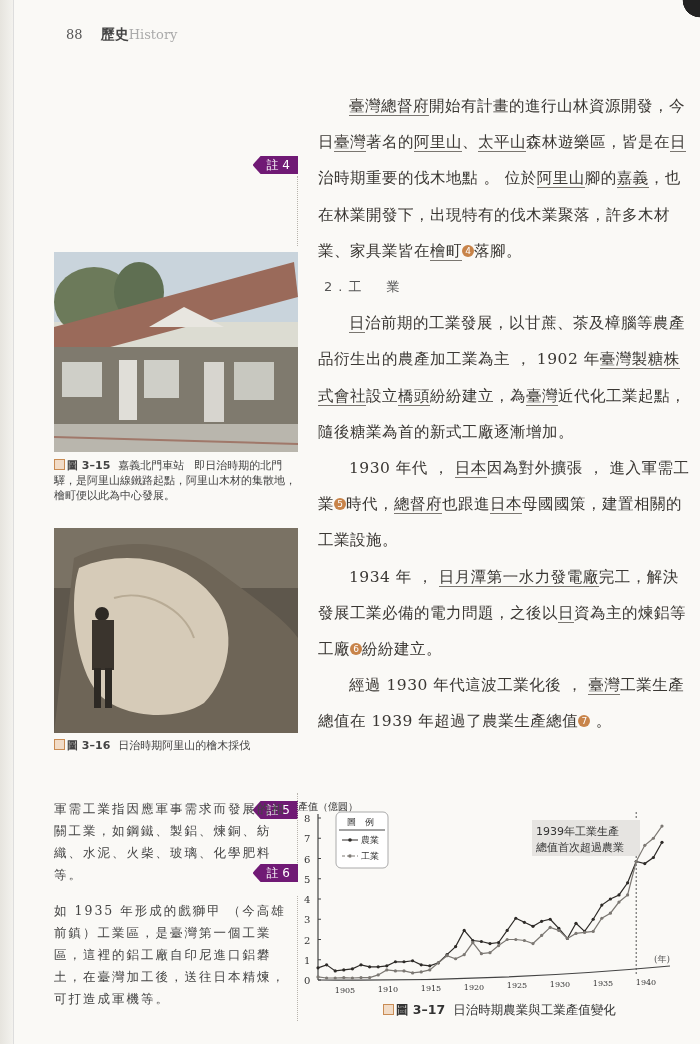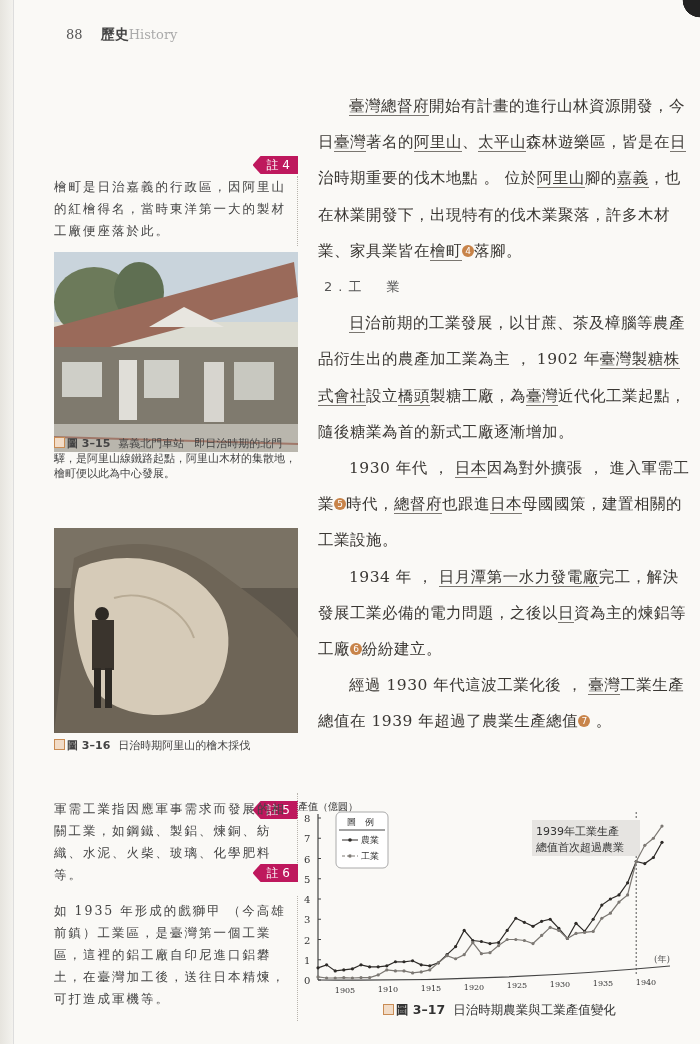--- a/index.html
+++ b/index.html
@@ -17,21 +17,21 @@
   
   .main { position: absolute; left: 318px; top: 88px; width: 372px; font-size: 15.5px; line-height: 36.2px; letter-spacing: 0.5px; }
   .sub-h { font-size: 16px; color: #555; letter-spacing: 4px; }
   .h2 { font-family: "DejaVu Sans", sans-serif; font-size: 13px; color: #555; letter-spacing: 6px; margin-left: 6px; }
   .para { text-indent: 2em; }
   .u { border-bottom: 1.5px solid #7a7670; }
   .note-ref { display: inline-block; width: 12px; height: 12px; border-radius: 50%; background: #c8844a; color: #fff; font-size: 9px; line-height: 12px; text-align: center; text-indent: 0; vertical-align: 2px; letter-spacing: 0; font-family: "DejaVu Sans", sans-serif; }
 
   
   .side { position: absolute; left: 54px; width: 244px; }
-  .note-tag { position: absolute; right: 0; height: 18px; padding: 0 8px 0 14px; background: #be185d; color: #fff; font-family: "DejaVu Sans", sans-serif; font-size: 12px; line-height: 18px; clip-path: polygon(8px 0,100% 0,100% 100%,8px 100%,0 50%); }
+  .note-tag { position: absolute; right: 0; height: 18px; padding: 0 8px 0 14px; background: #701a75; color: #fff; font-family: "DejaVu Sans", sans-serif; font-size: 12px; line-height: 18px; clip-path: polygon(8px 0,100% 0,100% 100%,8px 100%,0 50%); }
   .note-text { position: absolute; left: 0; width: 238px; font-size: 12.5px; line-height: 22px; color: #444; letter-spacing: 2px; }
   .note-rule { position: absolute; right: 0; width: 0; border-right: 1.5px dotted #b8b4ad; }
   .photo { position: absolute; left: 0; width: 244px; overflow: hidden; }
   .caption { position: absolute; left: 0; width: 244px; font-family: "DejaVu Sans", sans-serif; font-size: 11px; line-height: 15px; color: #444; }
   .cap-icon { display: inline-block; width: 11px; height: 11px; border: 1px solid #c98c54; background: #f2dcc7; vertical-align: -1px; margin-right: 2px; }
   .cap-num { font-weight: bold; margin-right: 8px; }
 
   
   .chart { position: absolute; left: 296px; top: 800px; width: 384px; height: 200px; }
   .chart-cap { position: absolute; left: 383px; top: 1002px; font-family: "DejaVu Sans", sans-serif; font-size: 12.5px; color: #333; }
@@ -44,50 +44,49 @@
   <div class="corner"></div>
 
   <div class="header">
     <span class="pg">88</span>
     <span class="title">歷史</span><span class="en">History</span>
   </div>
 
   <div class="main">
     <div class="para"><span class="u">臺灣總督府</span><span>開始有計畫的進行山林資源開發，今日</span><span class="u">臺灣</span><span>著名的</span><span class="u">阿里山</span><span>、</span><span class="u">太平山</span><span>森林遊樂區，皆是在</span><span class="u">日</span><span>治時期重要的伐木地點 。 位於</span><span class="u">阿里山</span><span>腳的</span><span class="u">嘉義</span><span>，也在林業開發下，出現特有的伐木業聚落，許多木材業、家具業皆在</span><span class="u">檜町</span><span class="note-ref">4</span><span>落腳。</span></div>
     <div class="h2">2.工　業</div>
-    <div class="para"><span class="u">日</span><span>治前期的工業發展，以甘蔗、茶及樟腦等農產品衍生出的農產加工業為主 ， 1902 年</span><span class="u">臺灣製糖株式會社</span><span>設立</span><span class="u">橋頭</span><span>製糖工廠，為</span><span class="u">臺灣</span><span>近代化工業起點，隨後糖業為首的新式工廠逐漸增加。</span></div>
+    <div class="para"><span class="u">日</span><span>治前期的工業發展，以甘蔗、茶及樟腦等農產品衍生出的農產加工業為主 ， 1902 年</span><span class="u">臺灣製糖株式會社</span><span>設立</span><span class="u">橋頭</span><span>紛紛建立，為</span><span class="u">臺灣</span><span>近代化工業起點，隨後糖業為首的新式工廠逐漸增加。</span></div>
     <div class="para"><span>1930 年代 ， </span><span class="u">日本</span><span>因為對外擴張 ， 進入軍需工業</span><span class="note-ref">5</span><span>時代，</span><span class="u">總督府</span><span>也跟進</span><span class="u">日本</span><span>母國國策，建置相關的工業設施。</span></div>
     <div class="para"><span>1934 年 ， </span><span class="u">日月潭第一水力發電廠</span><span>完工，解決發展工業必備的電力問題，之後以</span><span class="u">日</span><span>資為主的煉鋁等工廠</span><span class="note-ref">6</span><span>紛紛建立。</span></div>
     <div class="para"><span>經過 1930 年代這波工業化後 ， </span><span class="u">臺灣</span><span>工業生產總值在 1939 年超過了農業生產總值</span><span class="note-ref">7</span><span> 。</span></div>
   </div>
 
   <div class="side" style="top:0;height:1044px;">
     <div class="note-tag" style="top:156px;">註 4</div>
     <div class="note-rule" style="top:176px;height:70px;"></div>
-    <div class="note-text" style="top:176px;">檜町是日治嘉義的行政區，因阿里山的紅檜得名，當時東洋第一大的製材工廠便座落於此。</div>
 
     <div class="photo" style="top:252px;height:200px;">
       <svg width="244" height="200" viewBox="0 0 244 200">
         <rect width="244" height="200" fill="#dcdcd2"></rect>
         <rect width="244" height="70" fill="#c9d4dc"></rect>
         <ellipse cx="40" cy="50" rx="40" ry="35" fill="#6c7a5a"></ellipse>
         <ellipse cx="85" cy="40" rx="25" ry="30" fill="#5f6f52"></ellipse>
         <polygon points="0,75 240,10 244,45 0,110" fill="#9a6a5a"></polygon>
         <polygon points="95,75 130,55 170,75" fill="#e8e6e0"></polygon>
         <rect x="0" y="95" width="244" height="80" fill="#7f7a6e"></rect>
         <rect x="8" y="110" width="40" height="35" fill="#cfcfc8"></rect>
         <rect x="65" y="108" width="18" height="60" fill="#e0ded8"></rect>
         <rect x="90" y="108" width="35" height="38" fill="#cfcfc8"></rect>
         <rect x="150" y="110" width="20" height="60" fill="#d7d5cf"></rect>
         <rect x="180" y="110" width="40" height="38" fill="#c8c8c0"></rect>
         <rect x="0" y="172" width="244" height="28" fill="#b9b6ad"></rect>
         <line x1="0" y1="185" x2="244" y2="192" stroke="#a0786a" stroke-width="2"></line>
       </svg>
     </div>
-    <div class="caption" style="top:436px;">
+    <div class="caption" style="top:458px;">
       <span class="cap-icon"></span><span class="cap-num">圖 3–15</span><span style="margin-right:10px;">嘉義北門車站</span><span>即日治時期的北門驛，是阿里山線鐵路起點，阿里山木材的集散地，檜町便以此為中心發展。</span>
     </div>
 
     <div class="photo" style="top:528px;height:205px;">
       <svg width="244" height="205" viewBox="0 0 244 205">
         <rect width="244" height="205" fill="#5e574c"></rect>
         <rect x="0" y="0" width="244" height="60" fill="#7a7264"></rect>
         <path d="M20,30 C60,10 120,10 160,40 C200,70 230,90 244,110 L244,205 L0,205 Z" fill="#6e6557"></path>
         <path d="M25,40 C70,20 130,30 160,70 C185,100 175,150 150,175 C120,195 60,190 40,160 C20,130 15,70 25,40 Z" fill="#d6cbb8"></path>
         <path d="M60,70 C90,60 130,80 140,110" stroke="#b8ab95" stroke-width="2" fill="none"></path>

